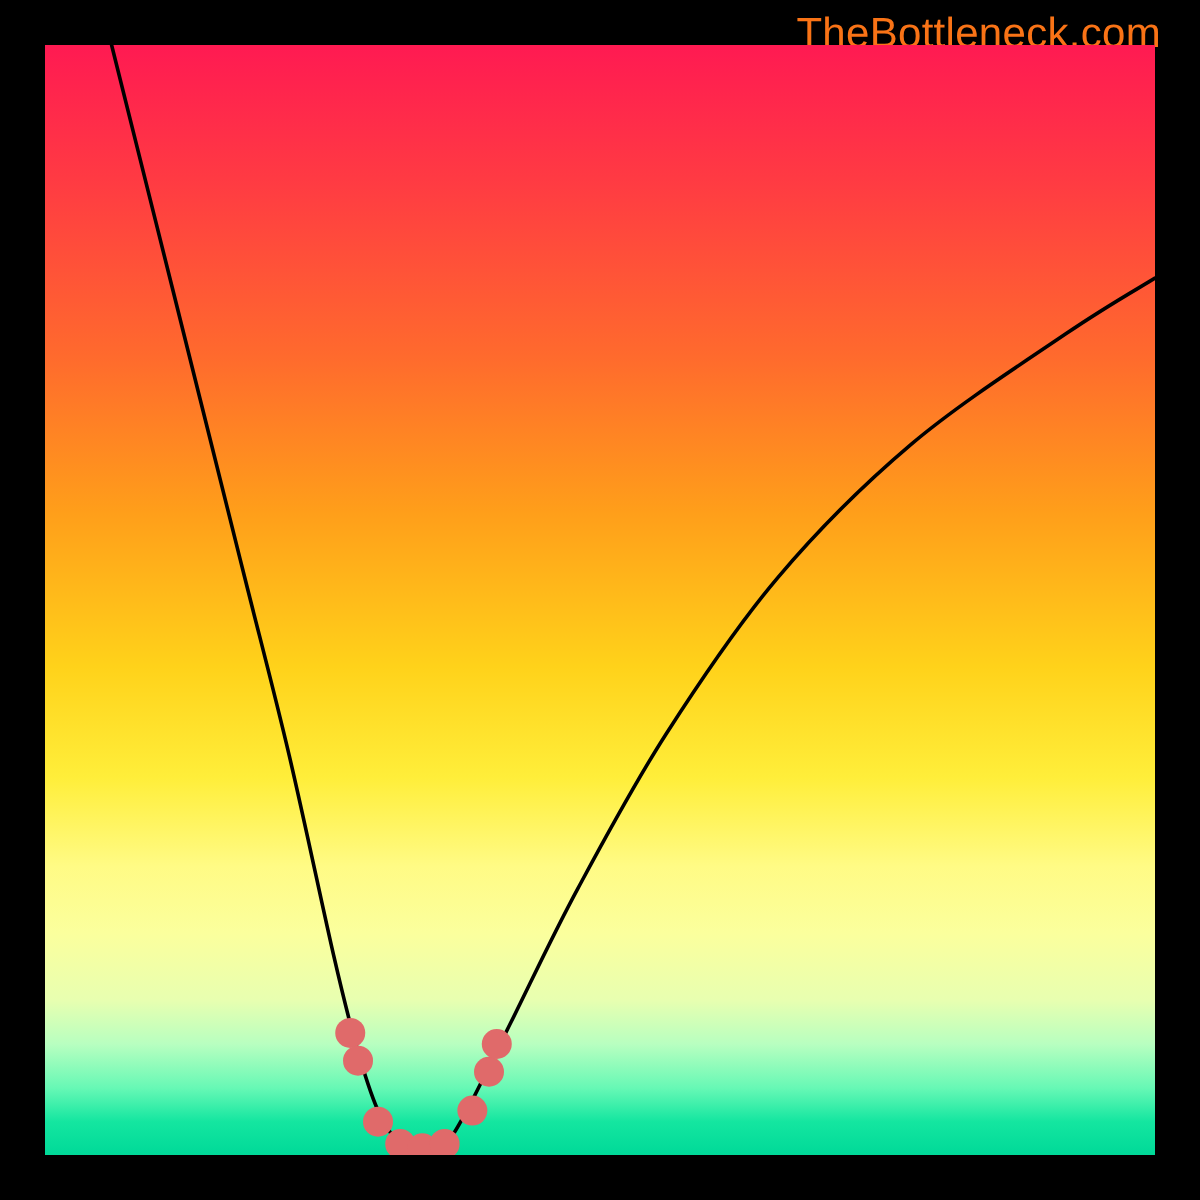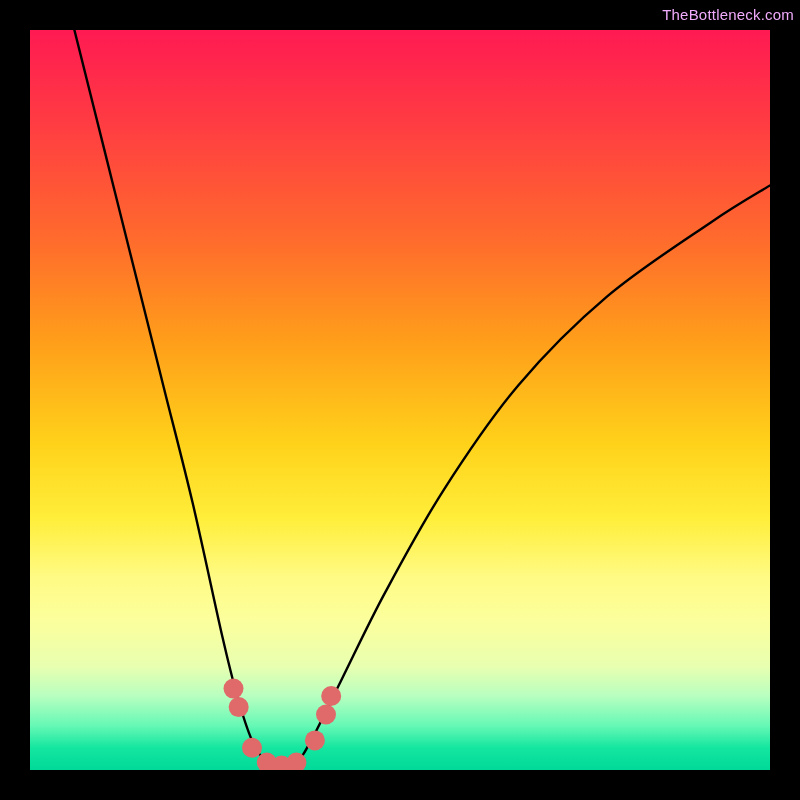--- a/index.html
+++ b/index.html
@@ -35,23 +35,23 @@
       #fbff9d 80%,
       #e8ffb0 86%,
       #b8ffc0 90%,
       #66f8b5 94%,
       #14e6a0 97%,
       #00d998 100%);
   }
   .watermark {
     position: absolute;
     top: 6px;
-    right: 6px;
-    color: #f0abfc;
-    font-size: 15px;
+    right: 26px;
+    color: #f97316;
+    font-size: 28px;
     letter-spacing: 0.2px;
   }
   svg.curve {
     position: absolute;
     left: 0;
     top: 0;
     width: 740px;
     height: 740px;
   }
 </style>

